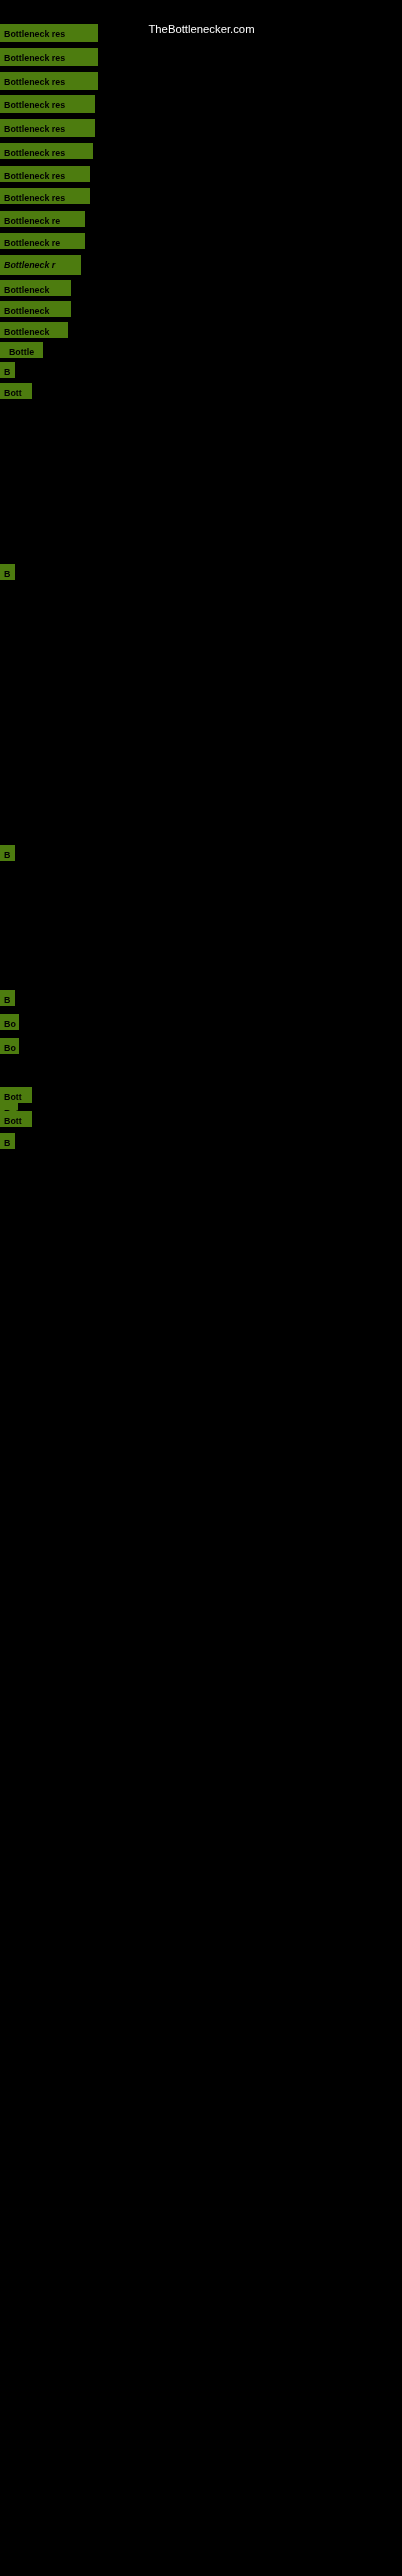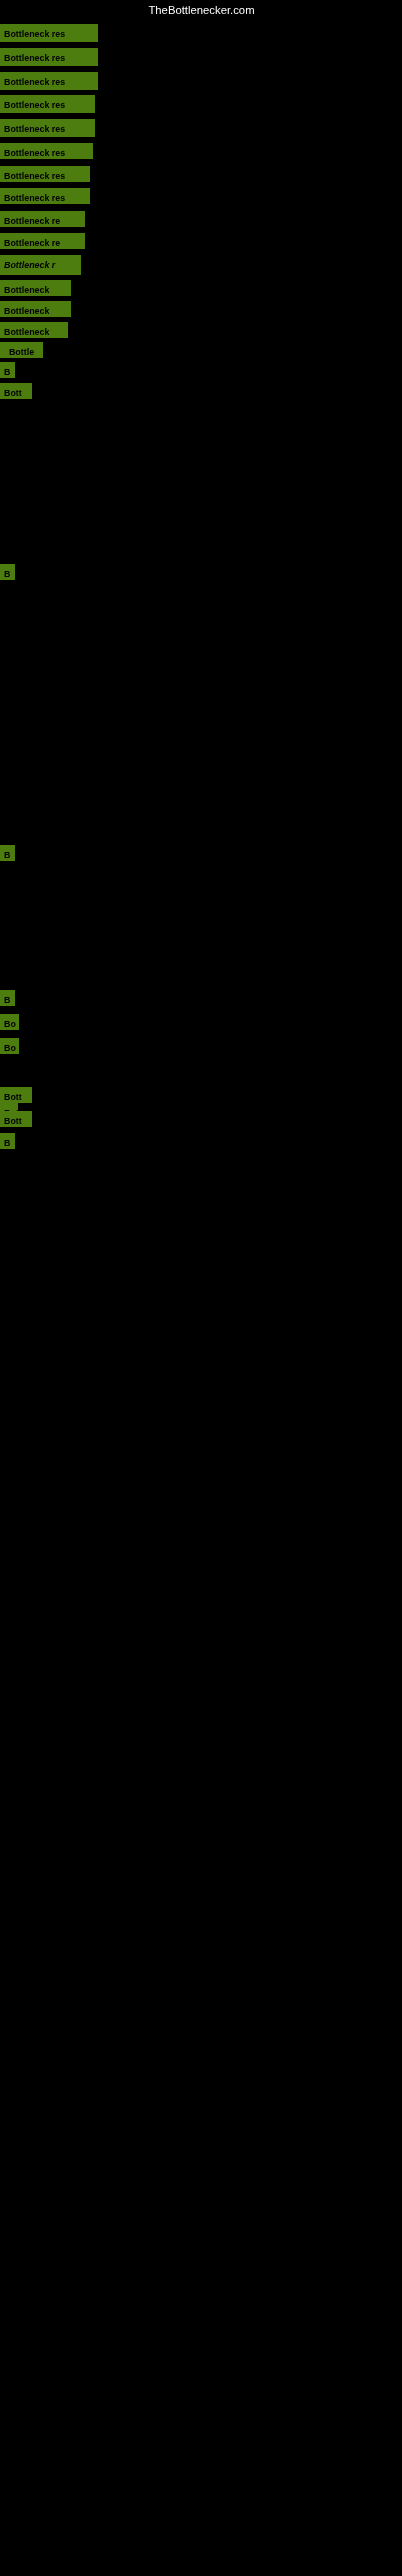--- a/index.html
+++ b/index.html
@@ -9,21 +9,21 @@
     }
     body {
       background-color: #000000;
       font-family: Arial, sans-serif;
       width: 403px;
       min-height: 2576px;
       position: relative;
     }
     .site-title {
       position: absolute;
-      top: 4px;
+      top: 23px;
       left: 50%;
       transform: translateX(-50%);
       color: #ffffff;
       font-size: 11.3px;
       white-space: nowrap;
     }
     .bottleneck-item {
       position: absolute;
       background-color: #4d7c0f;
       color: #000000;

